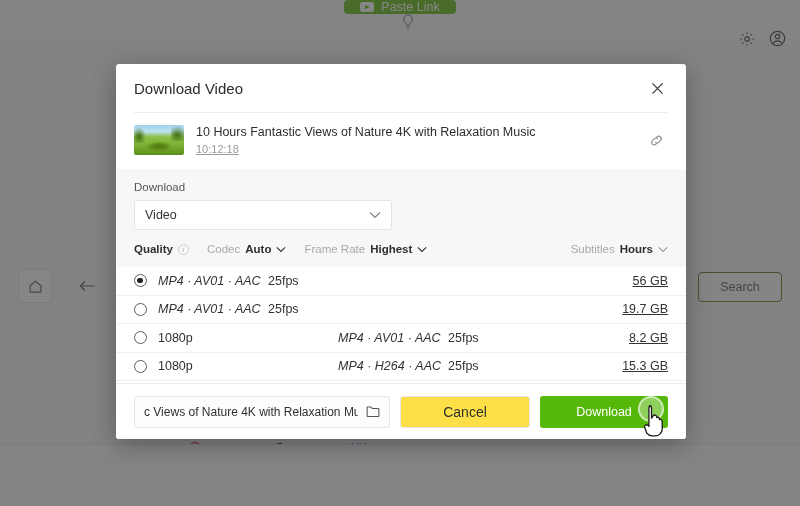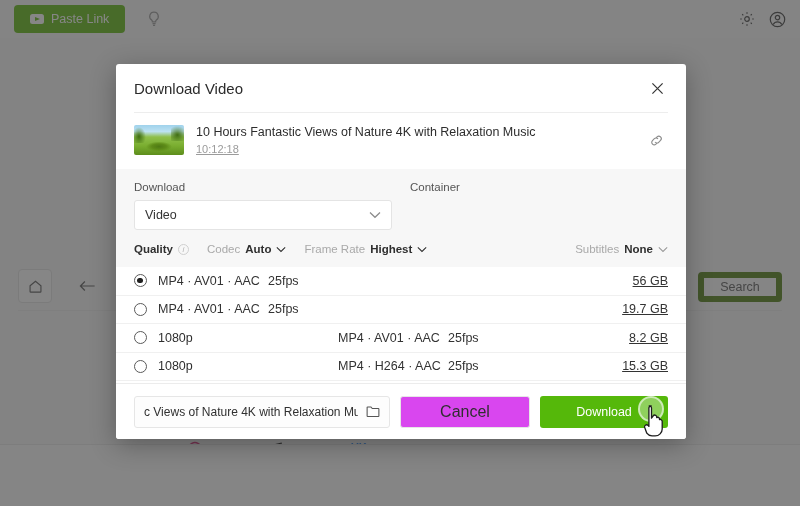--- a/index.html
+++ b/index.html
@@ -9,21 +9,21 @@
     overflow: hidden;
     background: #fff;
   }
   #root { position: relative; width: 800px; height: 506px; }
 
   
   .app-bg { position: absolute; inset: 0; background: #f6f6f6; }
   .app-topbar {
     position: absolute; left: 0; top: 0; width: 800px; height: 38px;
     background: #fafafa;
-    display: flex; align-items: center; padding: 0 14px;
+    display: flex; align-items: center; padding: 0 14px; flex-direction: column;
   }
   .paste-link-btn {
     display: flex; align-items: center; gap: 7px;
     background: #5cb80b; color: #fff;
     border-radius: 4px; height: 28px; padding: 0 16px;
     font-size: 12.5px;
   }
   .paste-icon {
     width: 14px; height: 10px; background: #fff; border-radius: 2.5px;
     position: relative;
@@ -46,21 +46,21 @@
     position: absolute; left: 0; top: 262px; width: 800px; height: 48px;
     display: flex; align-items: center; padding: 0 18px; gap: 18px;
   }
   .nav-btn {
     width: 34px; height: 34px; display: flex; align-items: center;
     justify-content: center; color: #555; border-radius: 4px;
   }
   .nav-home { border: 1px solid #e2e2e2; background: #fff; }
   .search-btn {
     position: absolute; right: 18px; top: 272px;
-    width: 84px; height: 30px; border: 6px solid #4d7c0f;
+    width: 84px; height: 30px; border: 1px solid #4d7c0f;
     background: #fbfbfb; border-radius: 4px;
     display: flex; align-items: center; justify-content: center;
     font-size: 12.5px; color: #555;
   }
   .url-strip {
     position: absolute; left: 18px; top: 310px; right: 18px; height: 1px;
     background: #ececec;
   }
   .site-row {
     position: absolute; left: 0; top: 428px; width: 800px; height: 38px;
@@ -157,39 +157,39 @@
   }
   .radio {
     width: 13px; height: 13px; border-radius: 50%; border: 1.4px solid #5a5a5a;
     flex: 0 0 auto; margin-right: 11px; position: relative; background:#fff;
   }
   .radio.checked::after {
     content: ""; position: absolute; left: 2.4px; top: 2.4px;
     width: 5.4px; height: 5.4px; border-radius: 50%; background: #1f1f1f;
   }
   .q-name { width: 180px; flex: 0 0 auto; }
-  .q-codec { width: 110px; flex: 0 0 auto; color: #333; }
+  .q-codec { width: 110px; flex: 0 0 auto; color: #333; font-style: italic; }
   .q-fps { width: 90px; flex: 0 0 auto; color: #333; }
   .q-size { margin-left: auto; text-align: center; color: #333; text-decoration: underline; }
 
   .dlg-footer {
     height: 56px; flex: 0 0 auto; display: flex; align-items: center;
     gap: 10px; padding: 0 18px; border-top: 1px solid #ececec; background:#fff;
   }
   .filename {
     flex: 1 1 auto; height: 32px; border: 1px solid #e6e6e6; border-radius: 3px;
     background: #fdfdfd; display: flex; align-items: center; padding: 0 9px;
     font-size: 12px; color: #303030; overflow: hidden; min-width: 0;
   }
   .filename span.fn-text { white-space: nowrap; overflow: hidden; }
   .folder-icon { margin-left: auto; padding-left: 8px; color:#555; display:flex; flex:0 0 auto;}
   .btn-cancel {
     width: 130px; height: 32px; border: 1px solid #e6e6e6; border-radius: 3px;
-    background: #d946ef; display: flex; align-items: center; justify-content: center;
-    font-size: 16px; color: #2f2f2f; flex: 0 0 auto;
+    background: #fde047; display: flex; align-items: center; justify-content: center;
+    font-size: 14px; color: #2f2f2f; flex: 0 0 auto;
   }
   .btn-download {
     width: 128px; height: 32px; border-radius: 3px; background: #55b80a;
     display: flex; align-items: center; justify-content: center;
     font-size: 12.5px; color: #fff; flex: 0 0 auto; position: relative;
   }
 
   
   .cursor-wrap {
     position: absolute; left: 636px; top: 396px; width: 44px; height: 46px;
@@ -306,21 +306,20 @@
           <div class="select">
             <span>Video</span>
             <span class="chev">
               <svg width="12" height="8" viewBox="0 0 12 8" fill="none" stroke="currentColor" stroke-width="1.2">
                   <path d="M1 1.5 6 6.3l5-4.8"></path>
                 </svg>
             </span>
           </div>
         </div>
         <div class="sel-col">
-          <div class="sel-label">Container</div>
         </div>
       </div>
 
       <div class="filters">
         <div class="f-item">
           <span class="lbl-dark">Quality</span>
           <span class="info-dot">i</span>
         </div>
         <div class="f-item">
           <span>Codec</span>
@@ -335,21 +334,21 @@
           <span>Frame Rate</span>
           <b>Highest</b>
           <span>
             <svg width="10" height="7" viewBox="0 0 12 8" fill="none" stroke="#2f2f2f" stroke-width="1.3">
                 <path d="M1 1.5 6 6.3l5-4.8"></path>
               </svg>
           </span>
         </div>
         <div class="f-item f-spacer">
           <span>Subtitles</span>
-          <b>None</b>
+          <b>Hours</b>
           <span>
             <svg width="10" height="7" viewBox="0 0 12 8" fill="none" stroke="#9a9a9a" stroke-width="1.3">
                 <path d="M1 1.5 6 6.3l5-4.8"></path>
               </svg>
           </span>
         </div>
       </div>
     </div>
 
     <div class="quality-list" id="quality-list">

